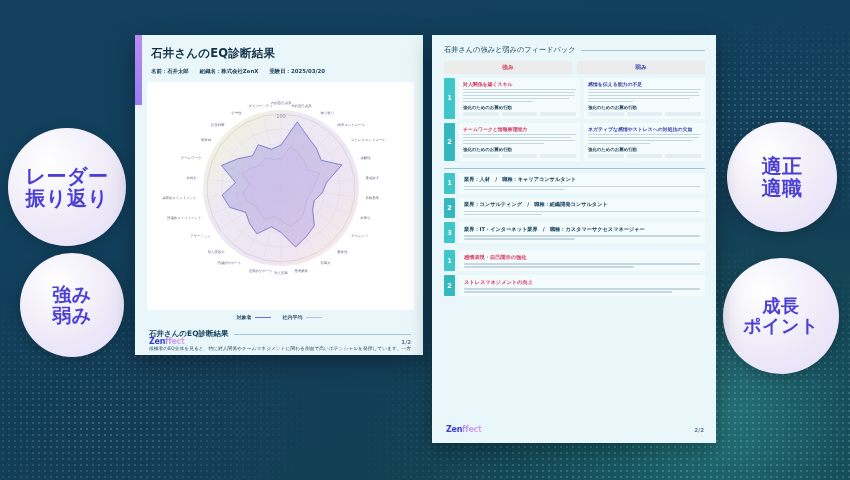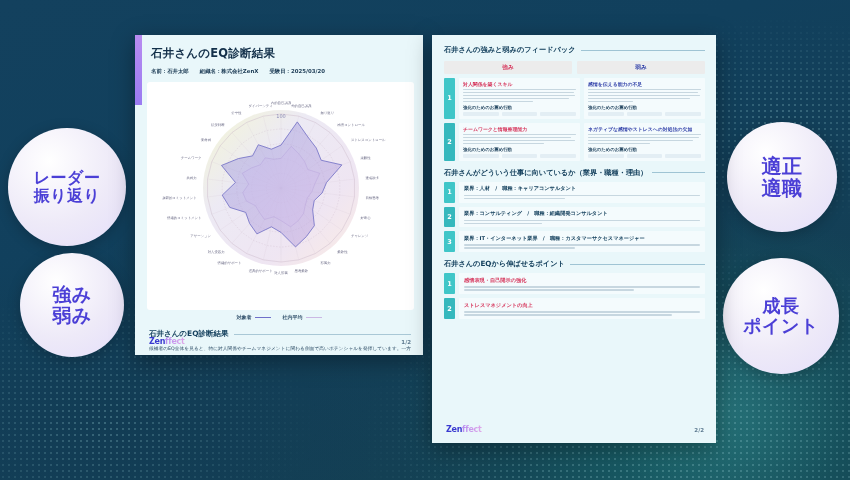--- a/index.html
+++ b/index.html
@@ -86,21 +86,21 @@
   .logo { font-size: 8px; font-weight: 800; color: #3a3ad0; letter-spacing: -0.3px; }
   .logo em { font-style: normal; background: linear-gradient(90deg,#b78cf0,#e0a7e8); color: transparent; -webkit-background-clip: text; background-clip: text; }
   .pageno { font-size: 5.5px; color: #5d7a90; font-weight: 700; }
 
   
   #page2 { left: 432px; top: 35px; width: 284px; height: 408px; }
   .p2-inner { padding: 10px 11px 0 12px; }
   .p2-sec { margin-bottom: 7px; }
   .p2-sec-h {
     display: flex; align-items: center; gap: 5px;
-    font-size: 7.2px; font-weight: 700; color: #14405d; white-space: nowrap;
+    font-size: 7.2px; font-weight: 400; color: #14405d; white-space: nowrap;
   }
   .p2-sec-h .rule { flex: 1; height: 1px; background: #9fc4d4; }
   .sw-head { display: flex; gap: 5px; margin-top: 6px; }
   .sw-head div {
     flex: 1; background: #ececec; text-align: center; padding: 2.5px 0;
     font-size: 5.6px; font-weight: 700; border-radius: 1px;
   }
   .sw-head .s { color: #d6365c; }
   .sw-head .w { color: #2f3fa8; }
   .sw-row { display: flex; gap: 4px; margin-top: 4px; align-items: stretch; }
@@ -130,21 +130,21 @@
 
   text.rlabel { font-family: "DejaVu Sans", sans-serif; }
 </style>
 </head>
 <body>
 
 <div id="stage">
   <div class="dots"></div>
   <div class="glow" style="left:600px;top:300px;width:260px;height:220px;"></div>
 
-  <div class="bubble" id="b1" style="left:8px;top:128px;width:118px;height:118px;font-size:16px;">
+  <div class="bubble" id="b1" style="left:8px;top:128px;width:118px;height:118px;font-size:20px;">
     <span>レーダー</span>
     <span>振り返り</span>
   </div>
   <div class="bubble" id="b2" style="left:20px;top:253px;width:104px;height:104px;font-size:19px;">
     <span>強み</span>
     <span>弱み</span>
   </div>
   <div class="bubble" id="b3" style="left:727px;top:122px;width:110px;height:110px;font-size:20px;">
     <span>適正</span>
     <span>適職</span>
@@ -341,21 +341,20 @@
                 <span class="tag"></span>
                 <span class="tag"></span>
                 <span class="tag"></span>
               </div>
           </div>
         </div>
       </div>
 
       <div class="p2-sec">
         <div class="p2-sec-h">
-          <span>石井さんがどういう仕事に向いているか（業界・職種・理由）</span>
           <span class="rule"></span>
         </div>
 
         <div class="job-row">
           <div class="num">1</div>
           <div class="job-cell">
             <h4>業界：人材　/　職種：キャリアコンサルタント</h4>
             <div class="lines">
               <div class="ln" style="width:100%"></div>
                 <div class="ln" style="width:43%"></div>
@@ -378,24 +377,20 @@
             <h4>業界：IT・インターネット業界　/　職種：カスタマーサクセスマネージャー</h4>
             <div class="lines">
               <div class="ln" style="width:100%"></div>
                 <div class="ln" style="width:47%"></div>
             </div>
           </div>
         </div>
       </div>
 
       <div class="p2-sec">
-        <div class="p2-sec-h">
-          <span>石井さんのEQから伸ばせるポイント</span>
-          <span class="rule"></span>
-        </div>
         <div class="grow-row">
           <div class="num">1</div>
           <div class="grow-cell">
             <h4>感情表現・自己開示の強化</h4>
             <div class="lines">
               <div class="ln" style="width:100%"></div>
                 <div class="ln" style="width:72%"></div>
             </div>
           </div>
         </div>

